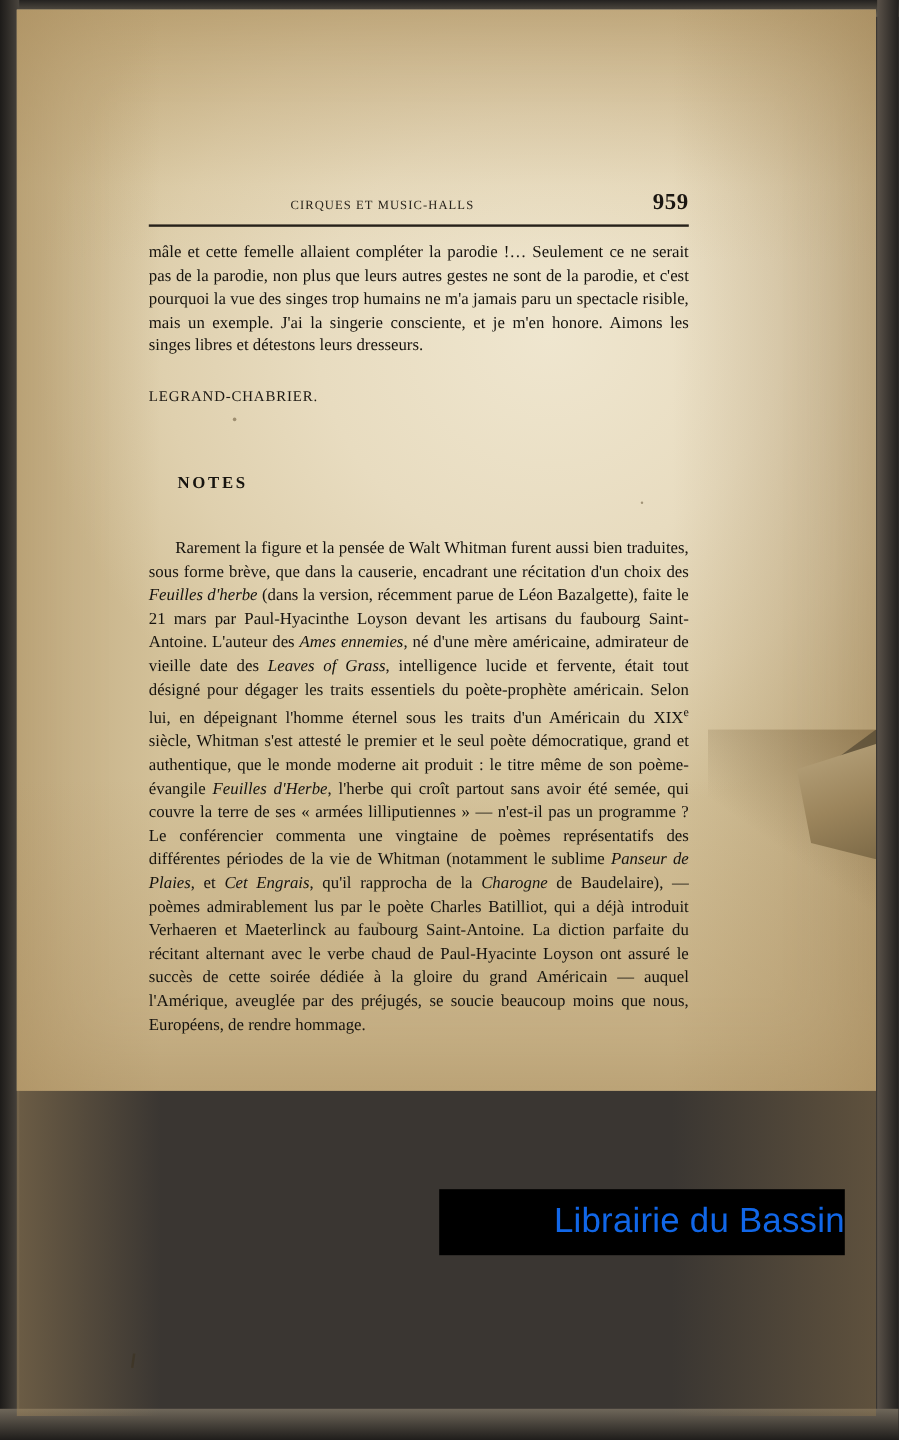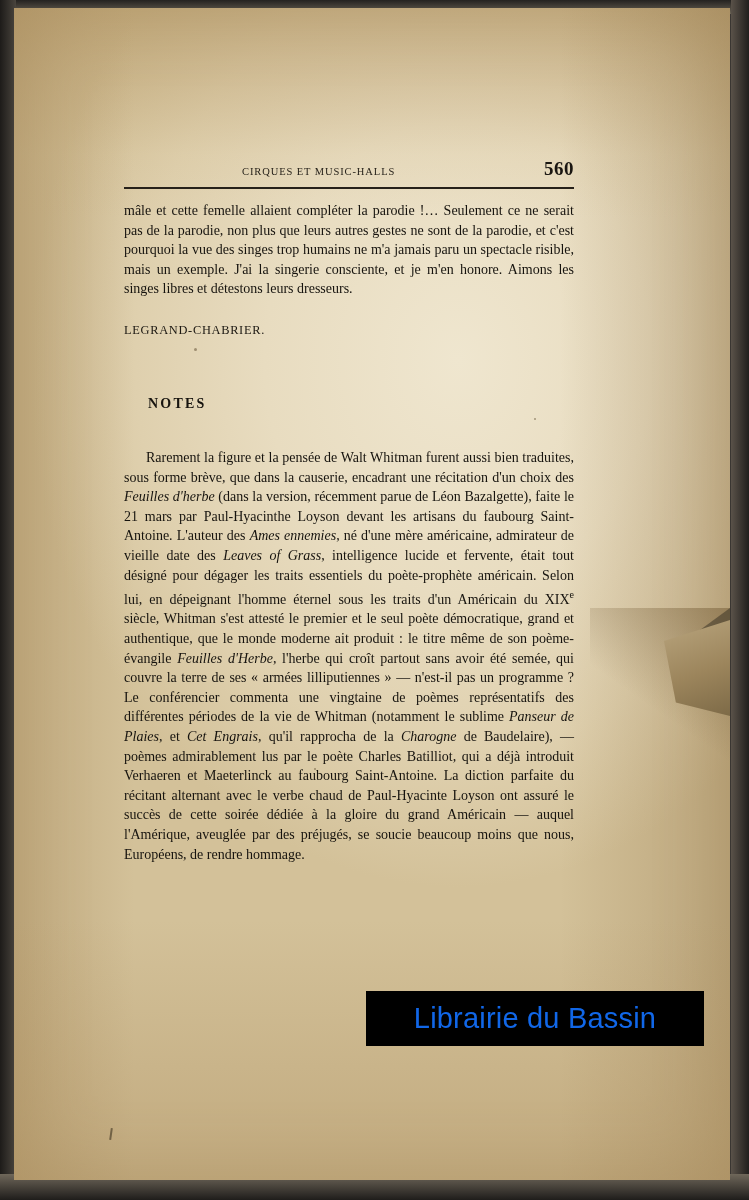--- a/index.html
+++ b/index.html
@@ -47,21 +47,21 @@
     width: 749px; height: 26px;
     background: linear-gradient(to top, #1f1d1b, #6f675a);
   }
 
   
   .page {
     position: absolute;
     left: 14px;
     top: 8px;
     width: 716px;
-    height: 1172px;
+    height: 901px;
     background:
       radial-gradient(ellipse 60% 45% at 62% 30%, #efe6cf 0%, #e8dcc0 45%, #dfd0ae 75%, #d3c199 100%);
     box-shadow: inset 0 0 70px rgba(160,135,92,0.45);
   }
   
   .stain-top {
     position: absolute;
     left: 0; top: 0;
     width: 716px; height: 210px;
     background: linear-gradient(to bottom, rgba(176,146,96,0.55), rgba(200,175,125,0.10) 70%, rgba(0,0,0,0));
@@ -247,34 +247,34 @@
 
     <div class="speck" style="left:180px;top:340px;width:3px;height:3px;"></div>
     <div class="speck" style="left:520px;top:410px;width:2px;height:2px;"></div>
     <div class="speck" style="left:300px;top:760px;width:2px;height:2px;"></div>
     <div class="mark-bottom"></div>
 
     <div class="content">
 
       <div class="runhead">
         <div class="runhead-title">CIRQUES ET MUSIC-HALLS</div>
-        <div class="runhead-page">560</div>
+        <div class="runhead-page">959</div>
       </div>
       <div class="rule"></div>
 
       <p class="para">mâle et cette femelle allaient compléter la parodie !… Seulement ce ne serait pas de la parodie, non plus que leurs autres gestes ne sont de la parodie, et c'est pourquoi la vue des singes trop humains ne m'a jamais paru un spectacle risible, mais un exemple. J'ai la singerie consciente, et je m'en honore. Aimons les singes libres et détestons leurs dresseurs.</p>
 
       <div class="signature">Legrand-Chabrier.</div>
 
       <div class="section-title">NOTES</div>
 
       <div class="body-block">
         <p class="para indent" id="notes-paragraph"><span>Rarement la figure et la pensée de Walt Whitman furent aussi bien traduites, sous forme brève, que dans la causerie, encadrant une récitation d'un choix des </span><i>Feuilles d'herbe</i><span> (dans la version, récemment parue de Léon Bazalgette), faite le 21 mars par Paul-Hyacinthe Loyson devant les artisans du faubourg Saint-Antoine. L'auteur des </span><i>Ames ennemies</i><span>, né d'une mère américaine, admirateur de vieille date des </span><i>Leaves of Grass</i><span>, intelligence lucide et fervente, était tout désigné pour dégager les traits essentiels du poète-prophète américain. Selon lui, en dépeignant l'homme éternel sous les traits d'un Américain du XIX</span><span class="sup">e</span><span> siècle, Whitman s'est attesté le premier et le seul poète démocratique, grand et authentique, que le monde moderne ait produit : le titre même de son poème-évangile </span><i>Feuilles d'Herbe</i><span>, l'herbe qui croît partout sans avoir été semée, qui couvre la terre de ses « armées lilliputiennes » — n'est-il pas un programme ? Le conférencier commenta une vingtaine de poèmes représentatifs des différentes périodes de la vie de Whitman (notamment le sublime </span><i>Panseur de Plaies</i><span>, et </span><i>Cet Engrais</i><span>, qu'il rapprocha de la </span><i>Charogne</i><span> de Baudelaire), — poèmes admirablement lus par le poète Charles Batilliot, qui a déjà introduit Verhaeren et Maeterlinck au faubourg Saint-Antoine. La diction parfaite du récitant alternant avec le verbe chaud de Paul-Hyacinte Loyson ont assuré le succès de cette soirée dédiée à la gloire du grand Américain — auquel l'Amérique, aveuglée par des préjugés, se soucie beaucoup moins que nous, Européens, de rendre hommage.</span></p>
       </div>
 
     </div>
 
-    <div class="watermark" style="background: rgb(0, 0, 0);">
+    <div class="watermark" style="background: rgb(0, 0, 0); justify-content: flex-end;">
       <span style="color: rgb(17, 103, 232);">Librairie du Bassin</span>
     </div>
 
   </div>
 </div>
 
 </body></html>

